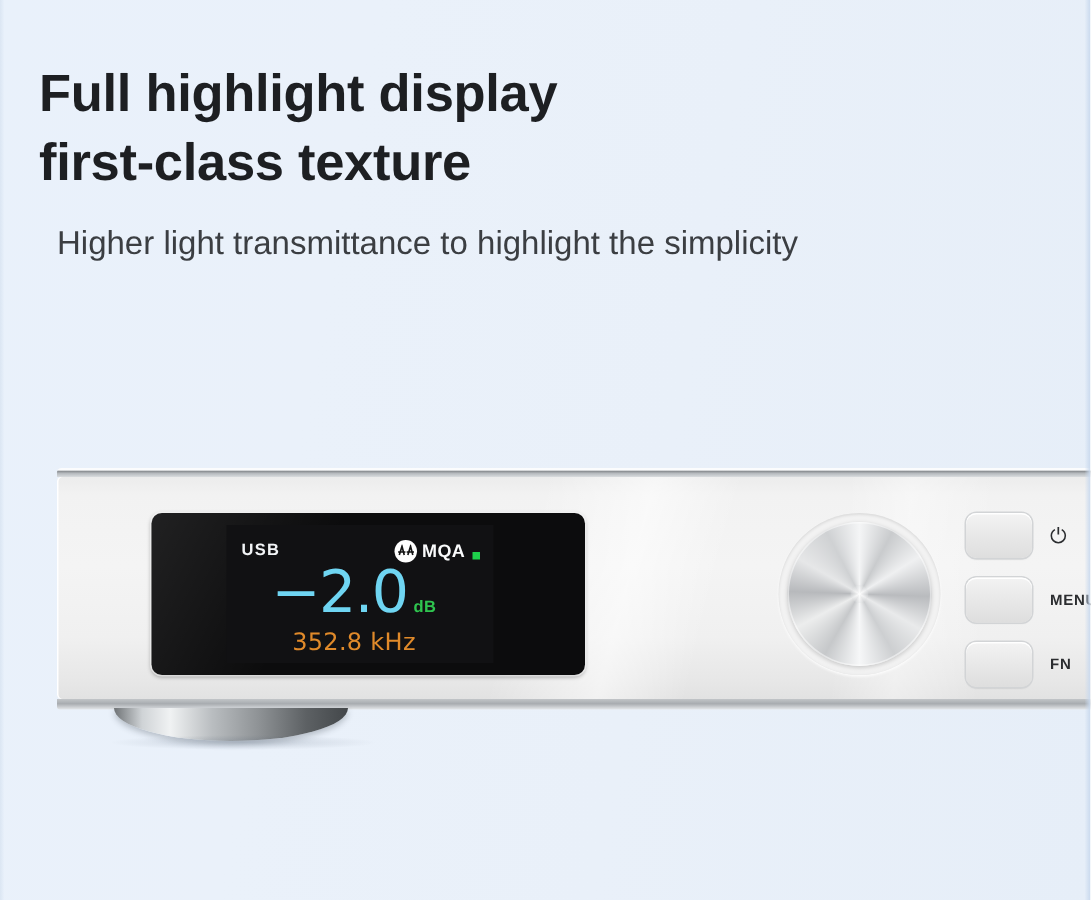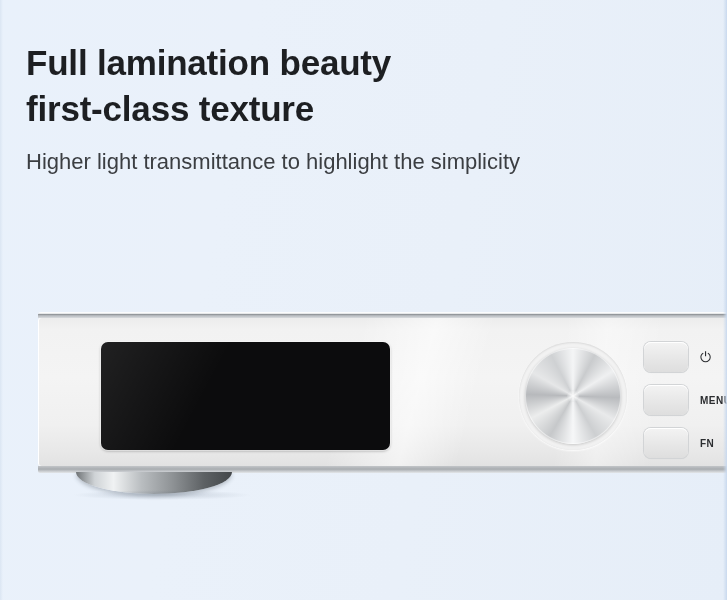--- a/index.html
+++ b/index.html
@@ -58,21 +58,21 @@
   }
   .headline .l2 { display: block; }
 
   .subcopy {
     margin-top: 12px;
     font-size: 22px;
     line-height: 35px;
     color: #3b3e42;
     font-weight: normal;
   }
-  .subcopy p { margin: 0; }
+  .subcopy p { margin: 12px; }
 
   
   .device {
     position: absolute;
     left: 38px;
     top: 312px;
     width: 700px;            
     height: 168px;
   }
 
@@ -351,38 +351,63 @@
     line-height: 1;
   }
 </style>
 </head>
 <body>
 
 <div class="page">
 
   <div class="copy">
     <h1 class="headline">
-      <span class="l1">Full lamination beauty</span>
+      <span class="l1">Full highlight display</span>
       <span class="l2">first-class texture</span>
     </h1>
     <div class="subcopy">
       <p>Higher light transmittance to highlight the simplicity</p>
     </div>
   </div>
 
   <div class="device">
 
     <div class="chassis-top-seam"></div>
 
     <div class="chassis">
       <div class="chassis-sheen"></div>
 
       <div class="glass">
         <div class="glass-sheen"></div>
 
+        <div class="screen">
+
+          <div class="screen-top">
+            <span class="src-label">USB</span>
+
+            <span class="mqa">
+              <span class="mqa-badge">
+                <svg width="12" height="8" viewBox="0 0 12 8" aria-hidden="true">
+                  <path d="M1.2 7 L3 1.2 L4.5 7 M0.4 5 L5.3 5" stroke="#141414" stroke-width="1.1" fill="none"></path>
+                  <path d="M6.9 7 L8.7 1.2 L10.2 7 M6.1 5 L11 5" stroke="#141414" stroke-width="1.1" fill="none"></path>
+                </svg>
+              </span>
+              <span class="mqa-text">MQA</span>
+              <span class="mqa-dot"></span>
+            </span>
+          </div>
+
+          <div class="vol-row">
+            <span class="vol-value">−2.0</span>
+            <span class="vol-unit">dB</span>
+          </div>
+
+          <div class="rate">352.8 kHz</div>
+
+        </div>
       </div>
 
       <div class="knob-well">
         <div class="knob">
           <div class="knob-core"></div>
         </div>
       </div>
 
       <div class="buttons">
 

